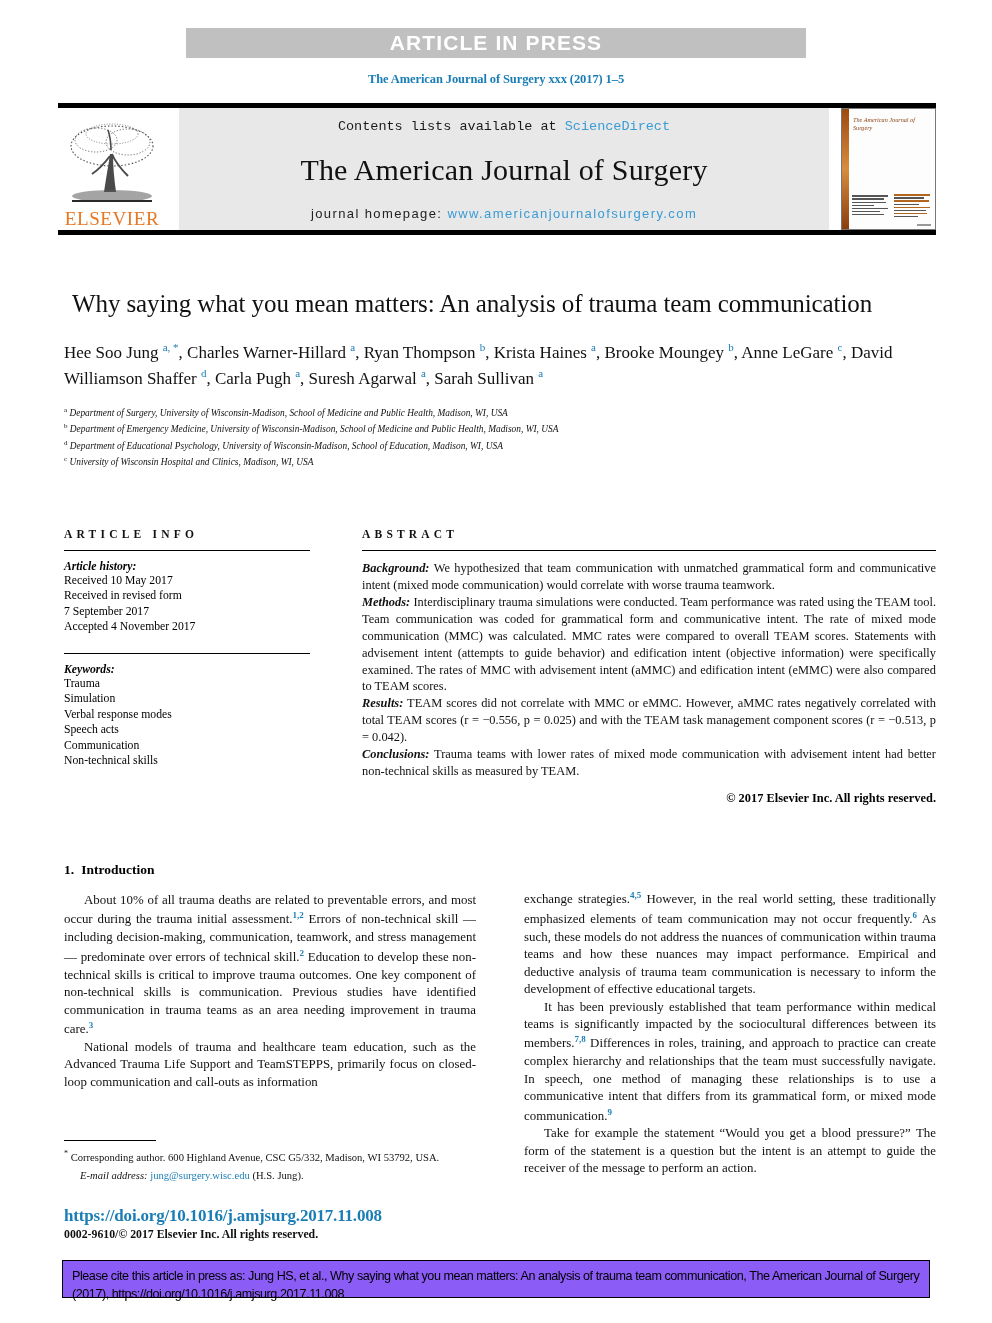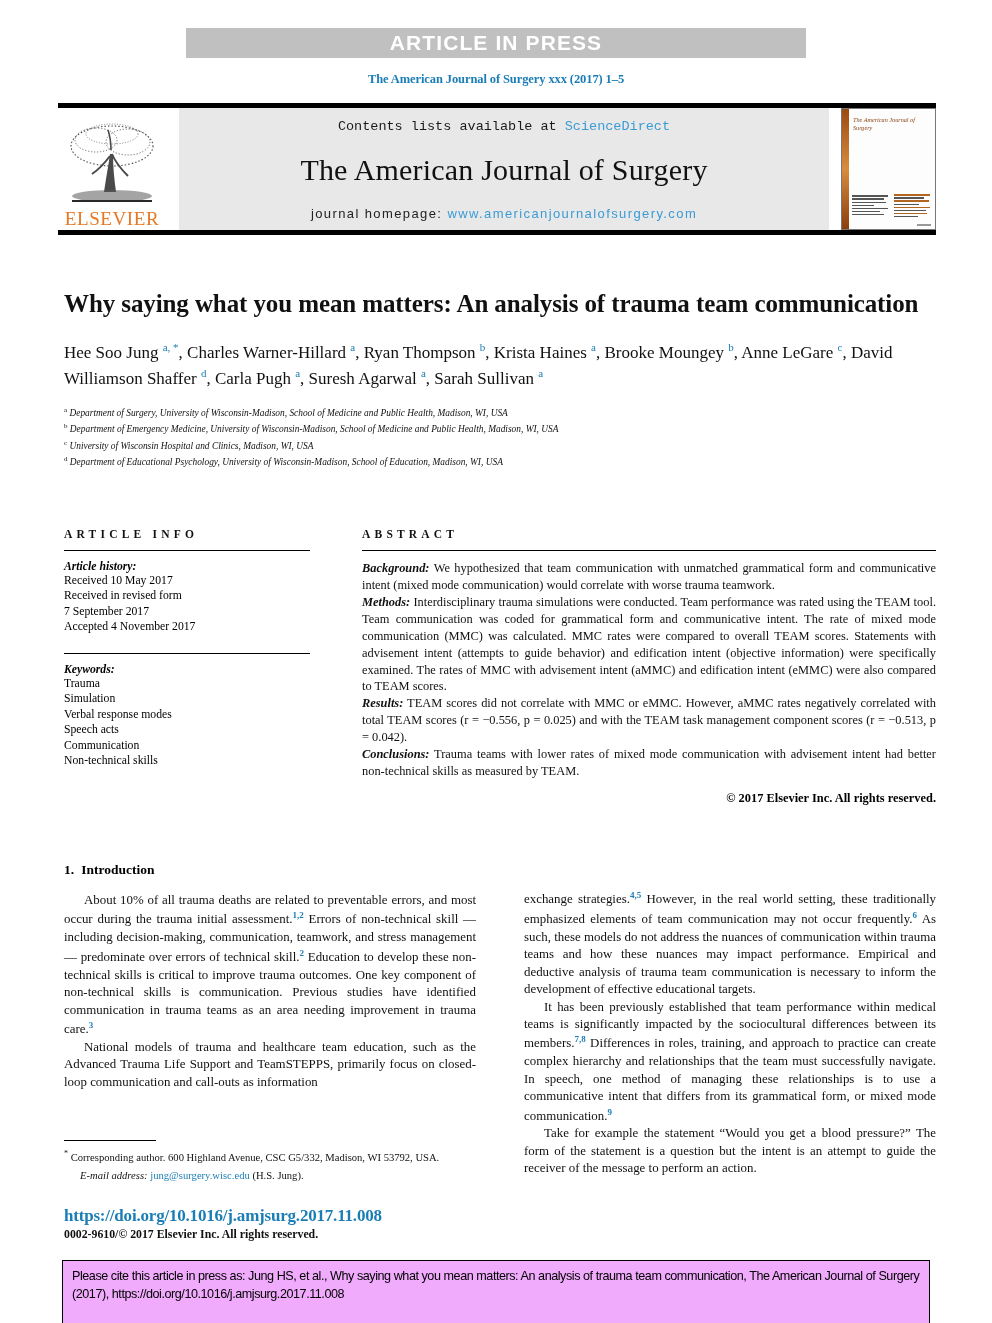--- a/index.html
+++ b/index.html
@@ -146,22 +146,22 @@
     background: #000000;
     width: 878px;
   }
 
   
   .title-block { position: absolute; left: 64px; top: 288px; width: 870px; }
   .article-title {
     font-size: 25px;
     line-height: 1.27;
     color: #111;
-    margin: 0 0 19px 0;
-    font-weight: bold;
+    margin: 0 0 19px 8px;
+    font-weight: normal;
     letter-spacing: -0.1px;
   }
   .authors {
     font-size: 17px;
     line-height: 1.53;
     color: #111;
   }
   .sup { color: #1a7db5; font-size: 11px; vertical-align: super; }
   .affils { margin-top: 13px; }
   .affil {
@@ -238,22 +238,22 @@
   .doi-block { position: absolute; left: 64px; top: 1206px; width: 470px; }
   .doi-link { font-size: 17px; color: #1a7db5; font-weight: bold; letter-spacing: -0.2px; }
   .issn-line { font-size: 11.8px; font-weight: bold; color: #111; margin-top: 1px; }
 
   
   .cite-box {
     position: absolute;
     left: 62px;
     top: 1260px;
     width: 868px;
-    height: 64px;
-    background: #f0abfc;
+    height: 38px;
+    background: #8b5cf6;
     border: 1.4px solid #000;
     box-sizing: border-box;
     padding: 7px 9px 16px 9px;
   }
   .cite-text {
     font-family: "Liberation Sans", "DejaVu Sans", sans-serif;
     font-size: 12.6px;
     line-height: 1.42;
     color: #000;
     letter-spacing: -0.45px;
@@ -328,22 +328,22 @@
   </div>
   <div class="masthead-rule-bottom"></div>
 </div>
 
 <div class="title-block">
   <h1 class="article-title">Why saying what you mean matters: An analysis of trauma team communication</h1>
   <div class="authors"><span>Hee Soo Jung </span><span class="sup">a, *</span><span>, </span><span>Charles Warner-Hillard </span><span class="sup">a</span><span>, </span><span>Ryan Thompson </span><span class="sup">b</span><span>, </span><span>Krista Haines </span><span class="sup">a</span><span>, </span><span>Brooke Moungey </span><span class="sup">b</span><span>, </span><span>Anne LeGare </span><span class="sup">c</span><span>, </span><span>David Williamson Shaffer </span><span class="sup">d</span><span>, </span><span>Carla Pugh </span><span class="sup">a</span><span>, </span><span>Suresh Agarwal </span><span class="sup">a</span><span>, </span><span>Sarah Sullivan </span><span class="sup">a</span></div>
   <div class="affils">
       <div class="affil"><span class="amark">a</span><span> Department of Surgery, University of Wisconsin-Madison, School of Medicine and Public Health, Madison, WI, USA</span></div>
       <div class="affil"><span class="amark">b</span><span> Department of Emergency Medicine, University of Wisconsin-Madison, School of Medicine and Public Health, Madison, WI, USA</span></div>
+      <div class="affil"><span class="amark">d</span><span> Department of Educational Psychology, University of Wisconsin-Madison, School of Education, Madison, WI, USA</span></div>
       <div class="affil"><span class="amark">c</span><span> University of Wisconsin Hospital and Clinics, Madison, WI, USA</span></div>
-      <div class="affil"><span class="amark">d</span><span> Department of Educational Psychology, University of Wisconsin-Madison, School of Education, Madison, WI, USA</span></div>
     </div>
 </div>
 
 <div class="info-abstract">
 
   <div class="col-info">
     <div class="sec-head">ARTICLE INFO</div>
     <div class="hr-thin"></div>
     <div class="info-label">Article history:</div>
     <div>

